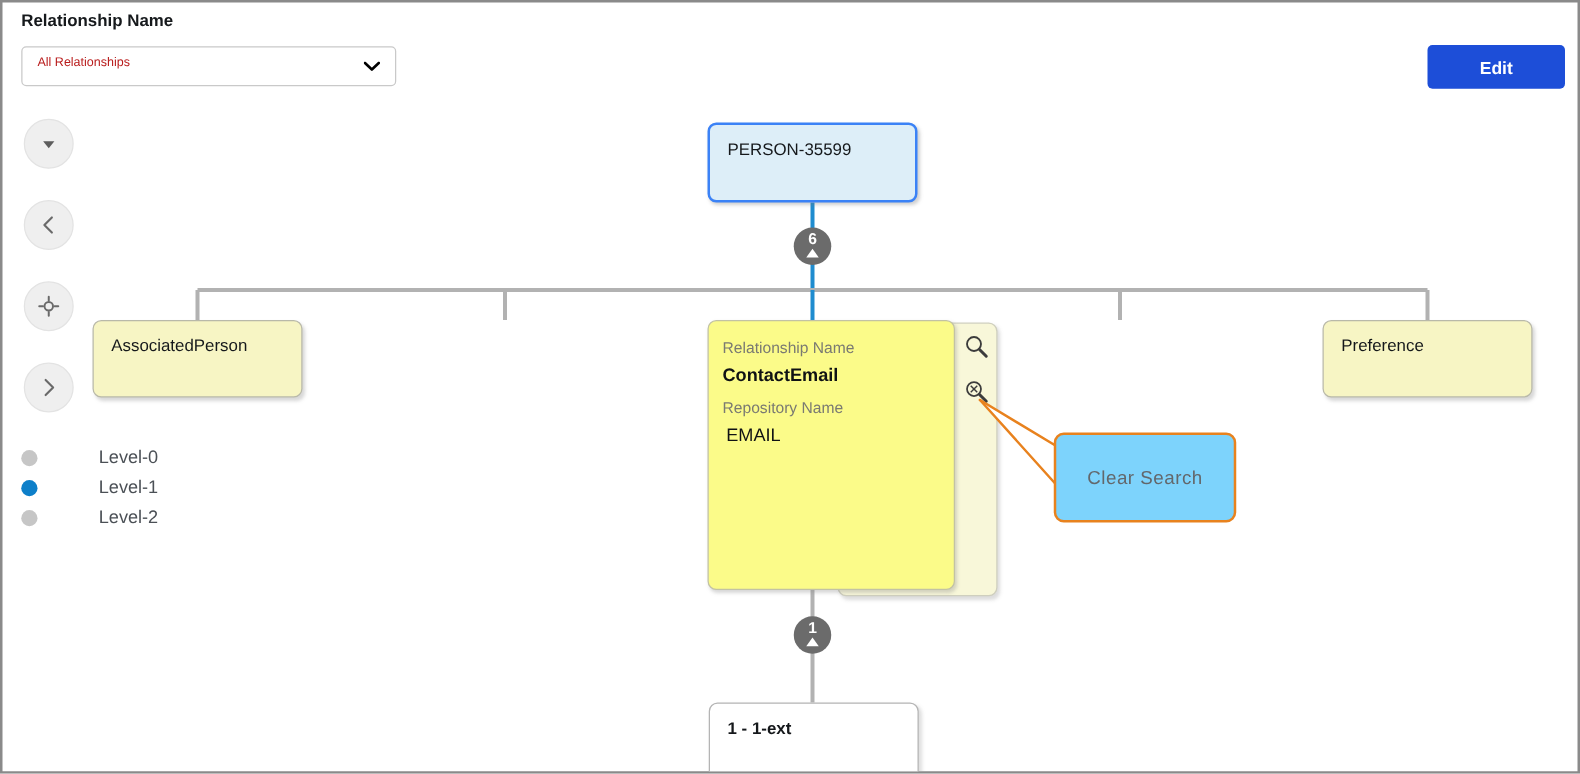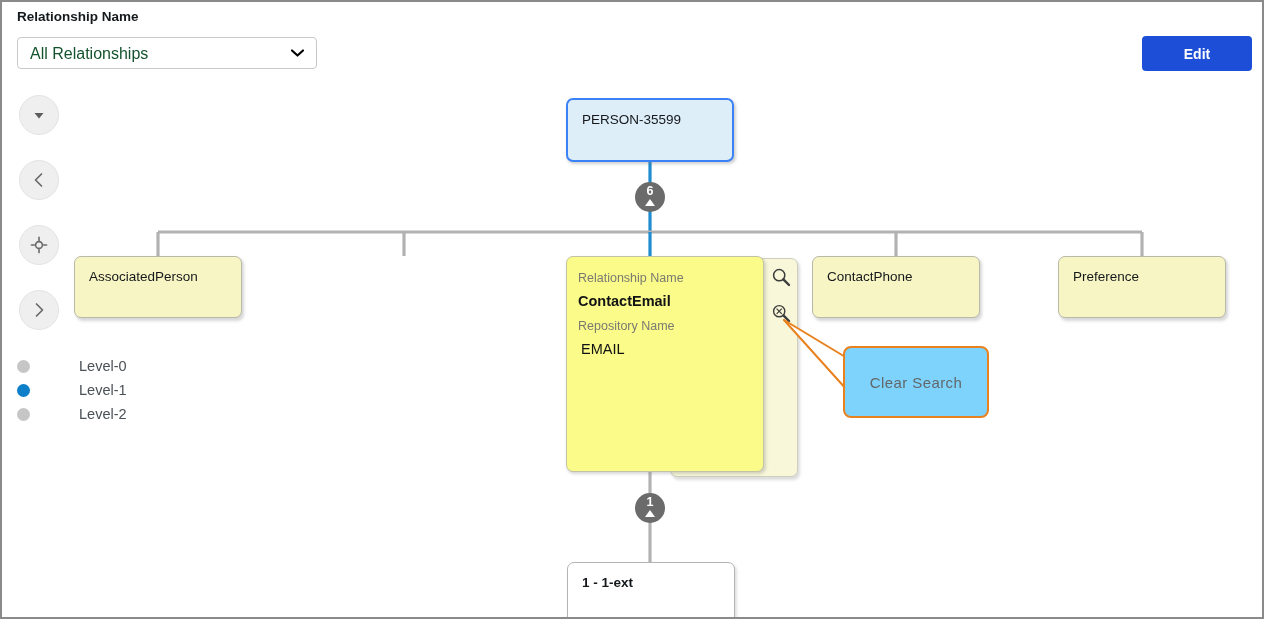--- a/index.html
+++ b/index.html
@@ -40,22 +40,22 @@
     height: 32px;
     border: 1px solid #c9c9c9;
     border-radius: 4px;
     background: #ffffff;
     box-sizing: border-box;
   }
   .select-value {
     position: absolute;
     left: 12px;
     top: 7px;
-    font-size: 16px;
-    color: #14532d;
+    font-size: 10px;
+    color: #b91c1c;
   }
   .chev {
     position: absolute;
     right: 12px;
     top: 11px;
     width: 13px;
     height: 8px;
   }
   .chev svg { display:block; }
 
@@ -358,23 +358,20 @@
   </div>
 
   <div class="badge" id="badge-root">
     <span class="num">6</span>
     <span class="tri"></span>
   </div>
 
   <div class="node rel" id="node-associatedperson">
     <span class="node-title">AssociatedPerson</span>
   </div>
-  <div class="node rel" id="node-contactphone">
-    <span class="node-title">ContactPhone</span>
-  </div>
   <div class="node rel" id="node-preference">
     <span class="node-title">Preference</span>
   </div>
 
   <div class="card-side"></div>
 
   <div class="node selected">
     <span class="kv-label" id="rel-label">Relationship Name</span>
     <span class="kv-value" id="rel-value">ContactEmail</span>
     <span class="kv-label" id="repo-label">Repository Name</span>

